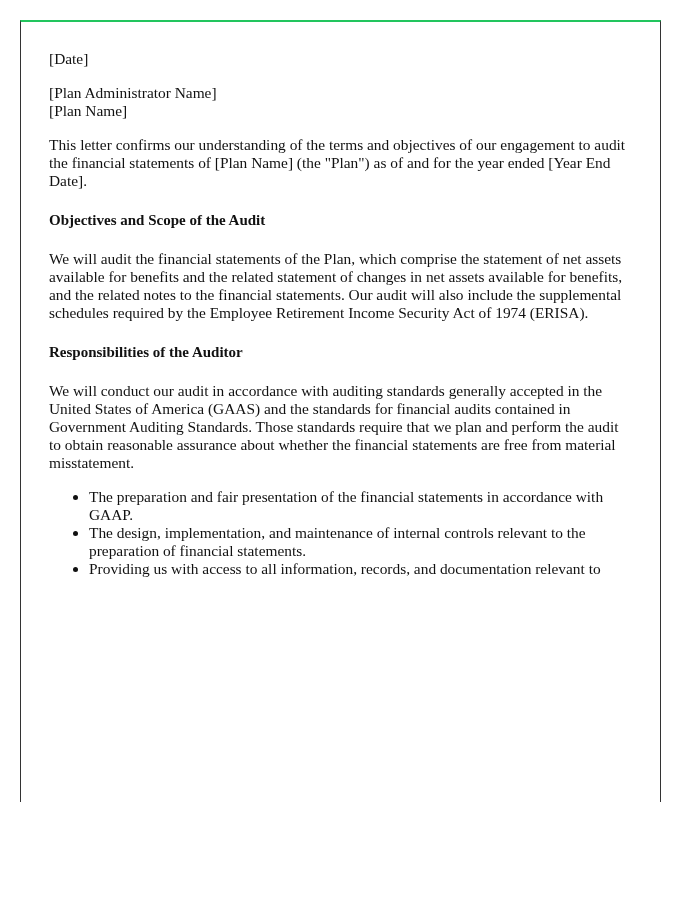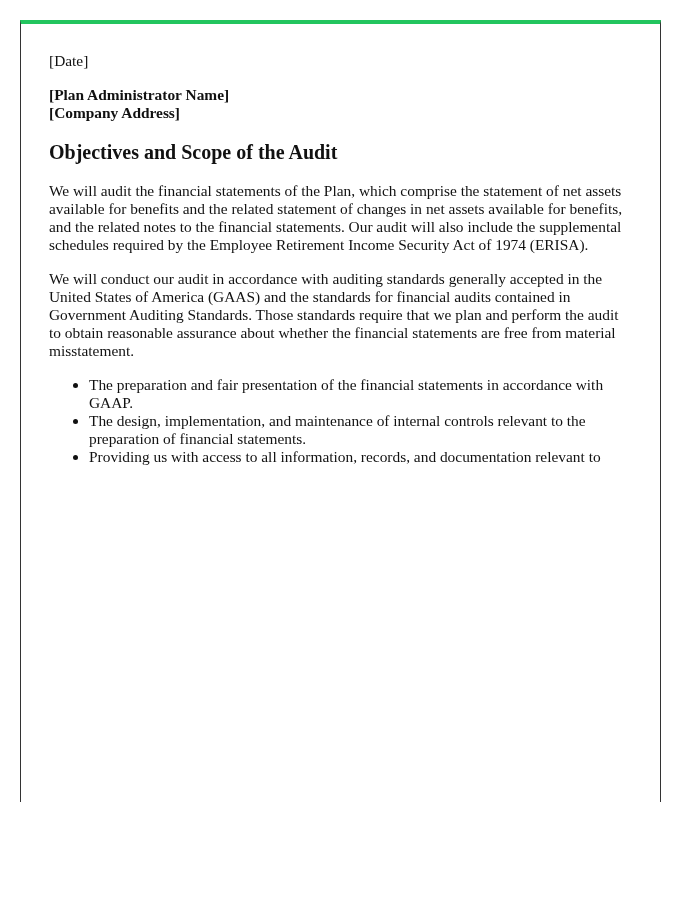--- a/index.html
+++ b/index.html
@@ -17,40 +17,39 @@
     }
     .viewport {
       position: absolute;
       left: 20px;
       top: 20px;
       width: 641px;
       height: 782px;
       overflow: hidden;
       border-left: 1px solid #333333;
       border-right: 1px solid #333333;
-      border-top: 4px solid #22c55e;
+      border-top: 2px solid #22c55e;
       box-sizing: border-box;
     }
     .page {
       padding: 28px 31px 0 28px;
       font-size: 15.4px;
       line-height: 18px;
     }
     .page p {
       margin: 0 0 16px 0;
     }
     .address p {
       margin: 0;
     }
     .address {
       margin: 0 0 16px 0;
-      font-weight: bold;
     }
     .page h2 {
-      font-size: 20px;
+      font-size: 15px;
       font-weight: bold;
       line-height: 22px;
       margin: 19px 0 19px 0;
     }
     .page ul {
       margin: 0 0 4px 0;
       padding-left: 40px;
     }
     .page li {
       margin: 0;
@@ -60,31 +59,33 @@
 </head>
 <body>
 
 <div class="viewport">
   <div class="page">
 
     <p>[Date]</p>
 
     <div class="address">
       <p>[Plan Administrator Name]</p>
-      <p>[Company Address]</p>
+      <p>[Plan Name]</p>
     </div>
 
 
+    <p>This letter confirms our understanding of the terms and objectives of our engagement to audit the financial statements of [Plan Name] (the "Plan") as of and for the year ended [Year End Date].</p>
 
     <section>
       <h2>Objectives and Scope of the Audit</h2>
       <p>We will audit the financial statements of the Plan, which comprise the statement of net assets available for benefits and the related statement of changes in net assets available for benefits, and the related notes to the financial statements. Our audit will also include the supplemental schedules required by the Employee Retirement Income Security Act of 1974 (ERISA).</p>
     </section>
 
     <section>
+      <h2>Responsibilities of the Auditor</h2>
       <p>We will conduct our audit in accordance with auditing standards generally accepted in the United States of America (GAAS) and the standards for financial audits contained in Government Auditing Standards. Those standards require that we plan and perform the audit to obtain reasonable assurance about whether the financial statements are free from material misstatement.</p>
     </section>
 
     <section>
       <ul>
         <li>The preparation and fair presentation of the financial statements in accordance with GAAP.</li>
         <li>The design, implementation, and maintenance of internal controls relevant to the preparation of financial statements.</li>
         <li>Providing us with access to all information, records, and documentation relevant to</li>
       </ul>
     </section>

